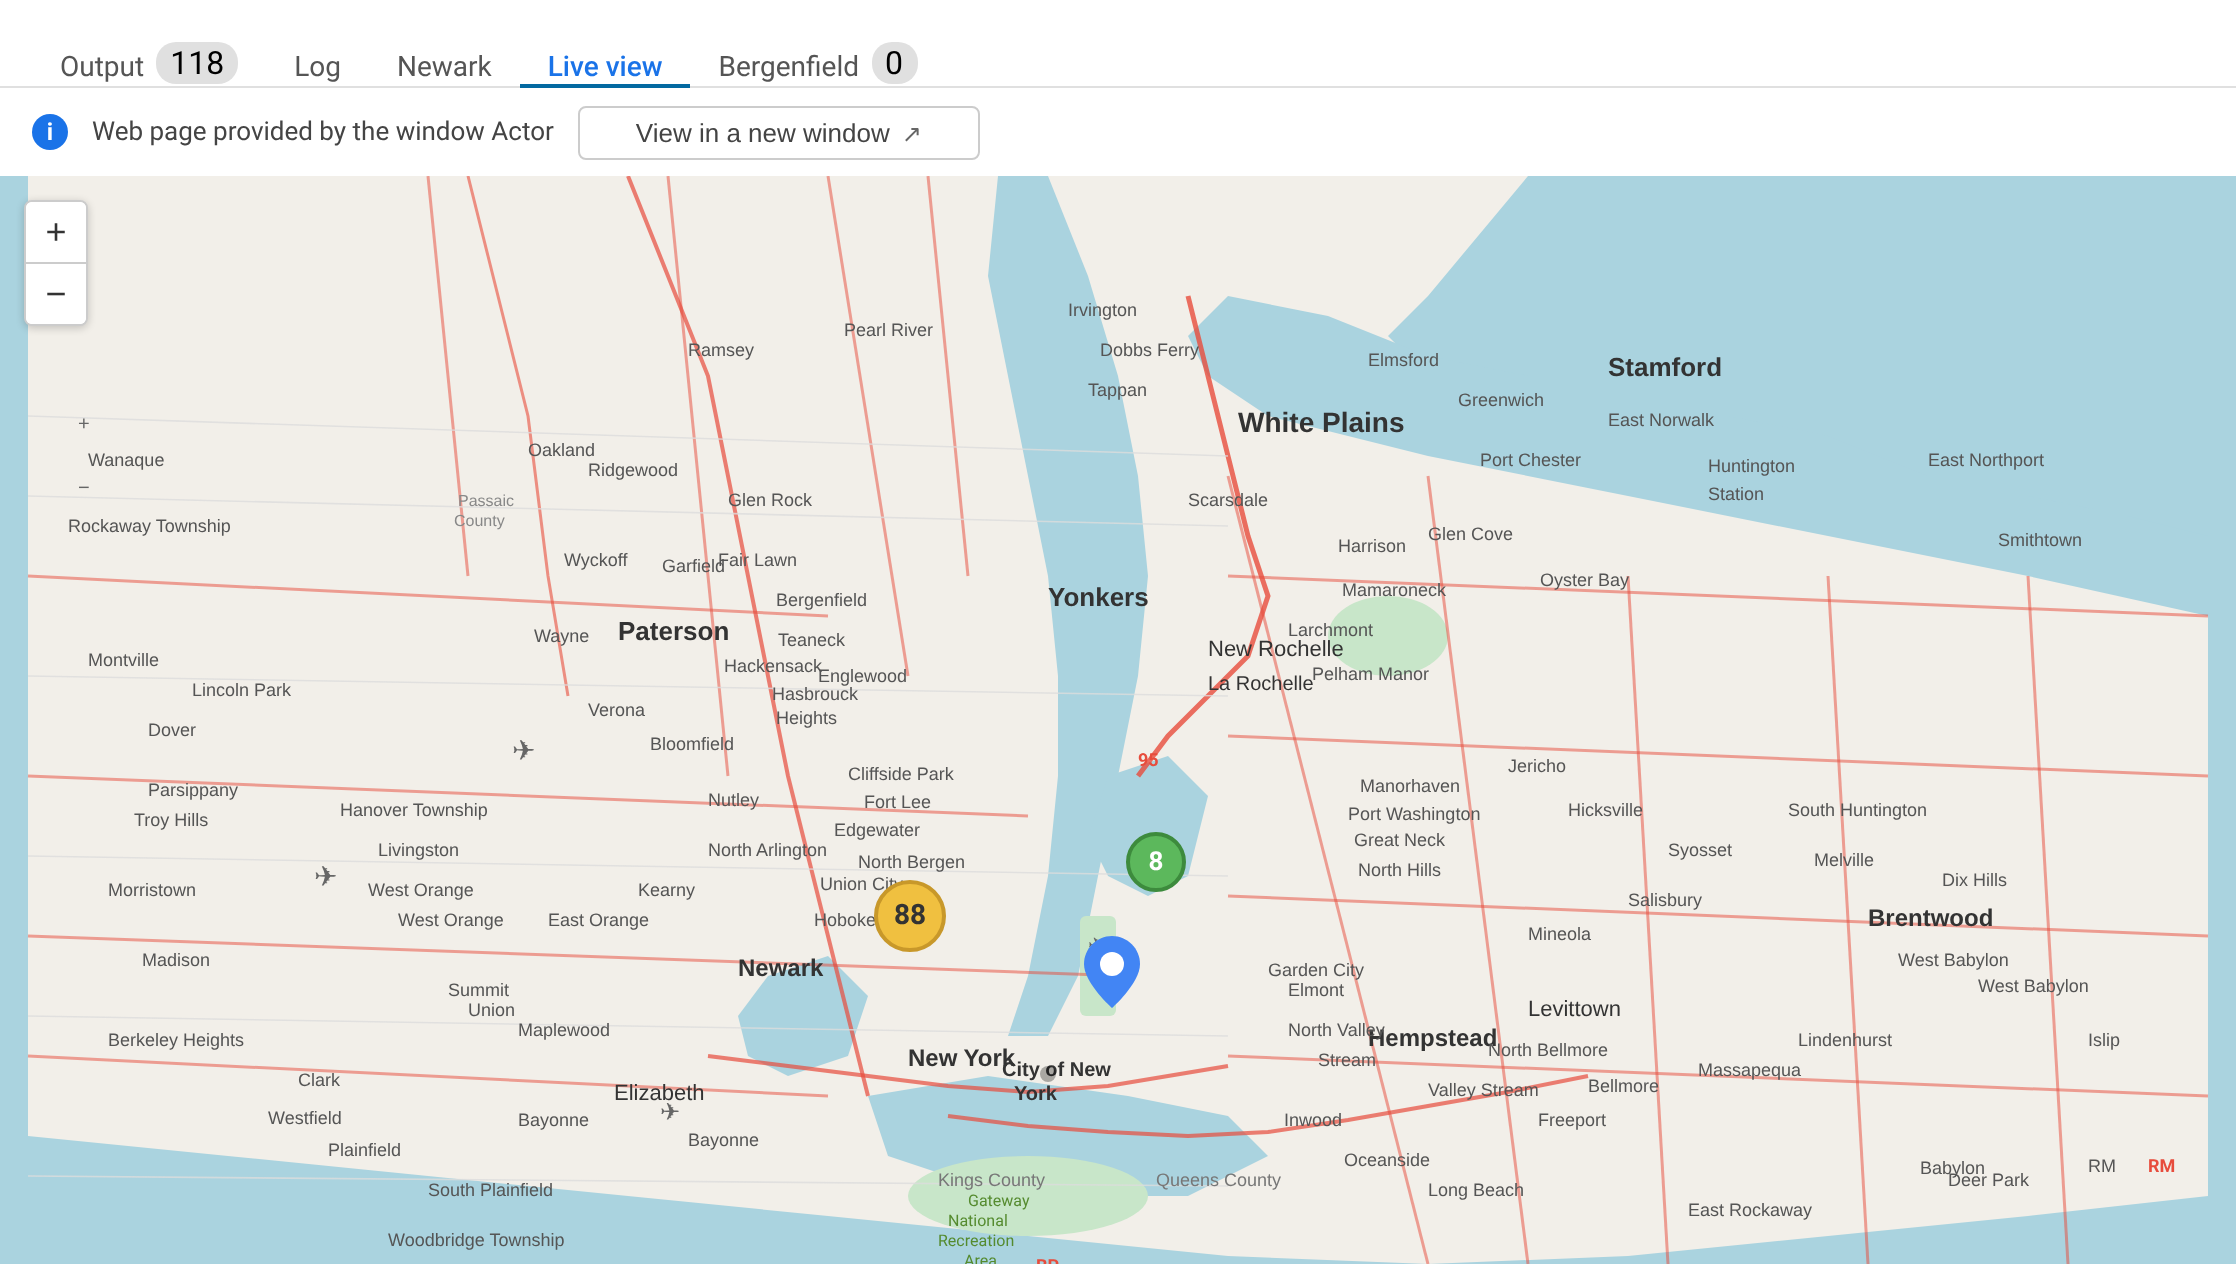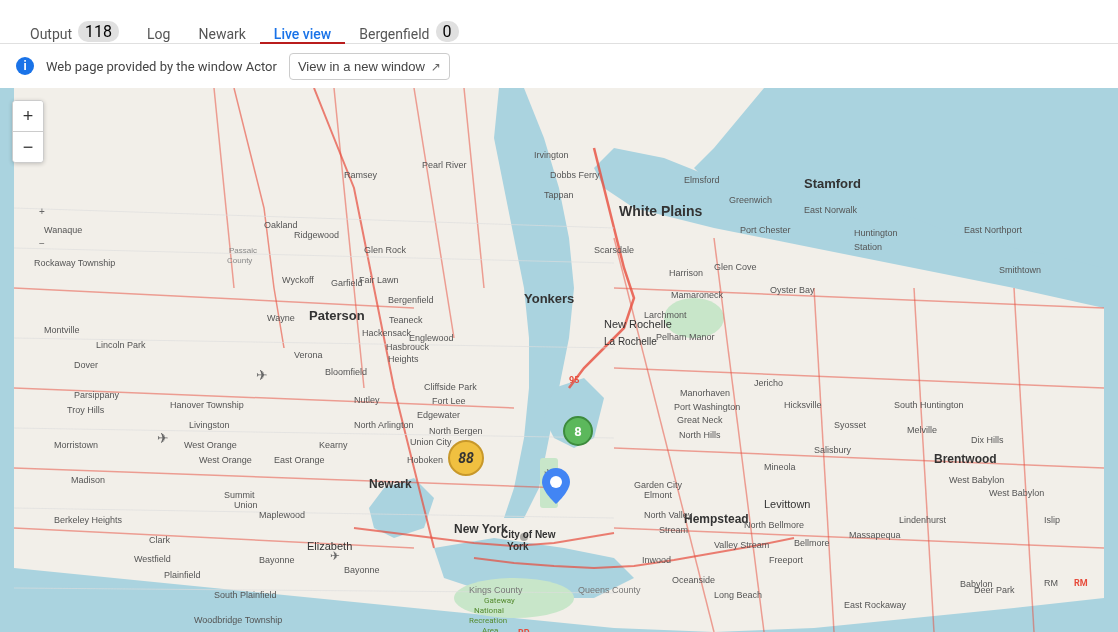--- a/index.html
+++ b/index.html
@@ -21,21 +21,21 @@
       padding: 0 14px;
       height: 44px;
       font-size: 14px;
       color: #555;
       cursor: pointer;
       border-bottom: 2px solid transparent;
       white-space: nowrap;
     }
     .tab.active {
       color: #1a73e8;
-      border-bottom: 2px solid #b91c1c;
+      border-bottom: 2px solid #0369a1;
       font-weight: 500;
     }
     .tab-badge {
       background: #e0e0e0;
       color: #000000;
       border-radius: 10px;
       padding: 1px 7px;
       font-size: 16px;
     }
 
@@ -62,21 +62,21 @@
       flex-shrink: 0;
     }
     .info-text {
       font-size: 13px;
       color: #444;
     }
     .view-button {
       display: flex;
       align-items: flex-end;
       gap: 6px;
-      padding: 5px 8px;
+      padding: 5px 28px;
       border: 1px solid #ccc;
       border-radius: 4px;
       background: #fff;
       font-size: 13px;
       color: #444;
       cursor: pointer;
     }
     .external-icon {
       font-size: 12px;
       color: #666;
@@ -438,21 +438,21 @@
   </svg>
 
   
   <div class="zoom-controls">
     <button class="zoom-btn">+</button>
     <div class="zoom-divider"></div>
     <button class="zoom-btn">−</button>
   </div>
 
   
-  <div class="marker-yellow" style="left: 466px; top: 370px; font-style: italic;">
+  <div class="marker-yellow" style="left: 455px; top: 370px;">
     <span>88</span>
   </div>
 
   
   <div class="marker-green" style="left: 578px; top: 343px;">
     <span>8</span>
   </div>
 
   
   <div class="marker-pin" style="left: 556px; top: 420px;">

